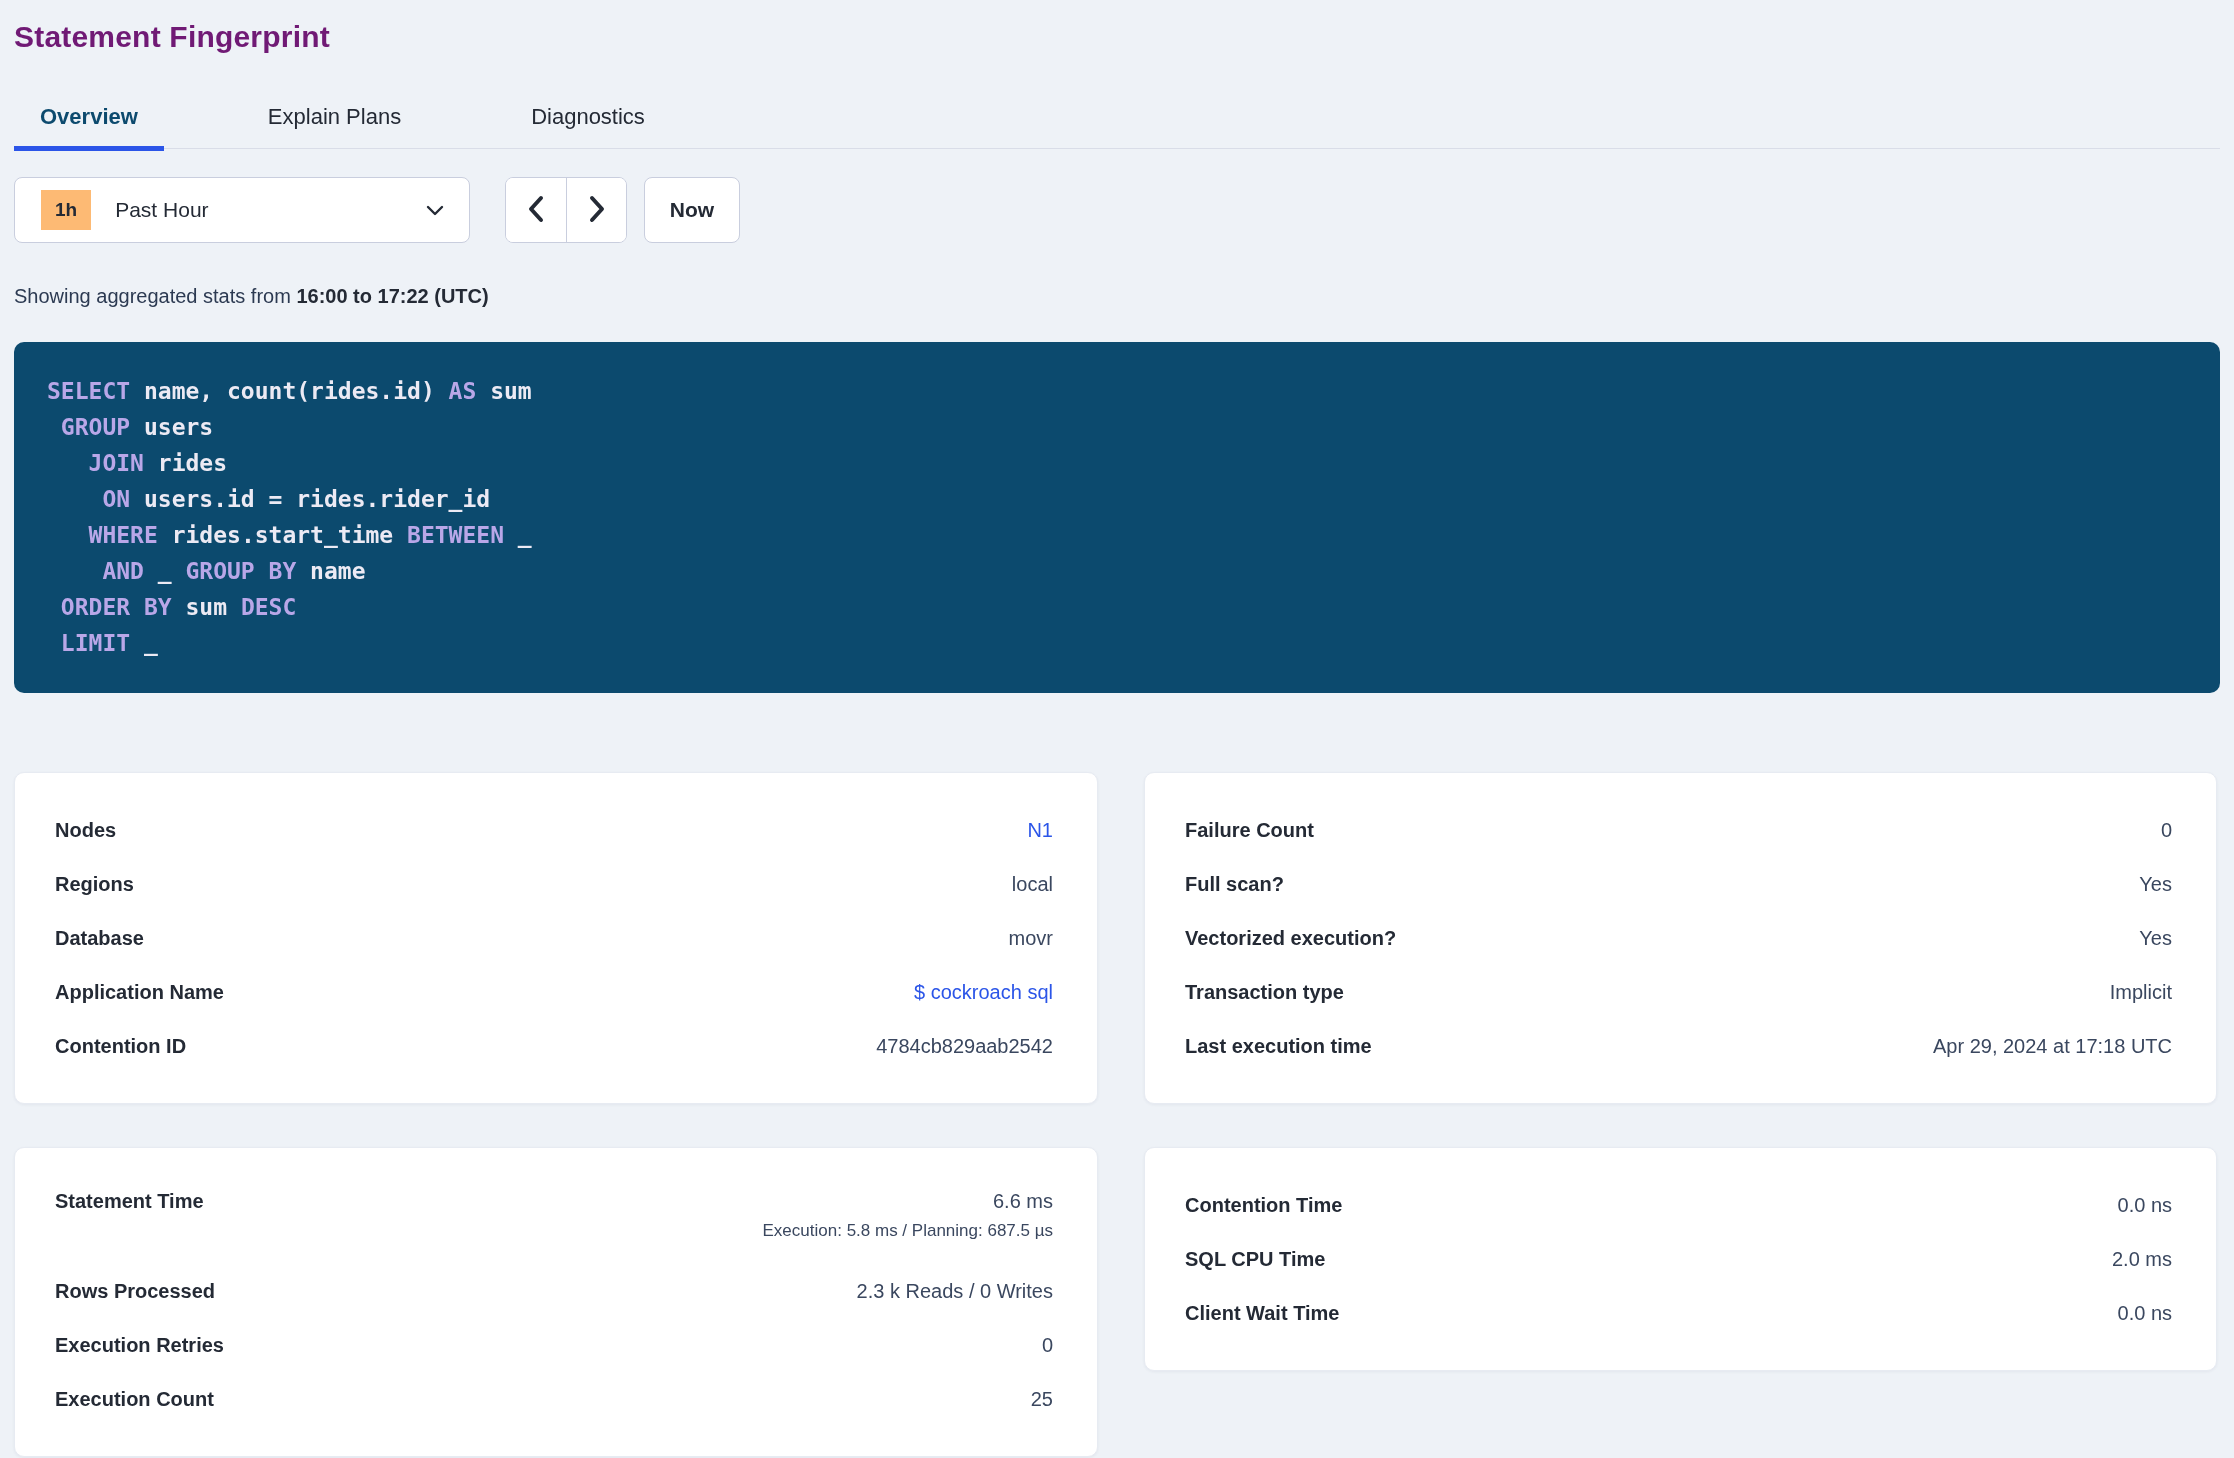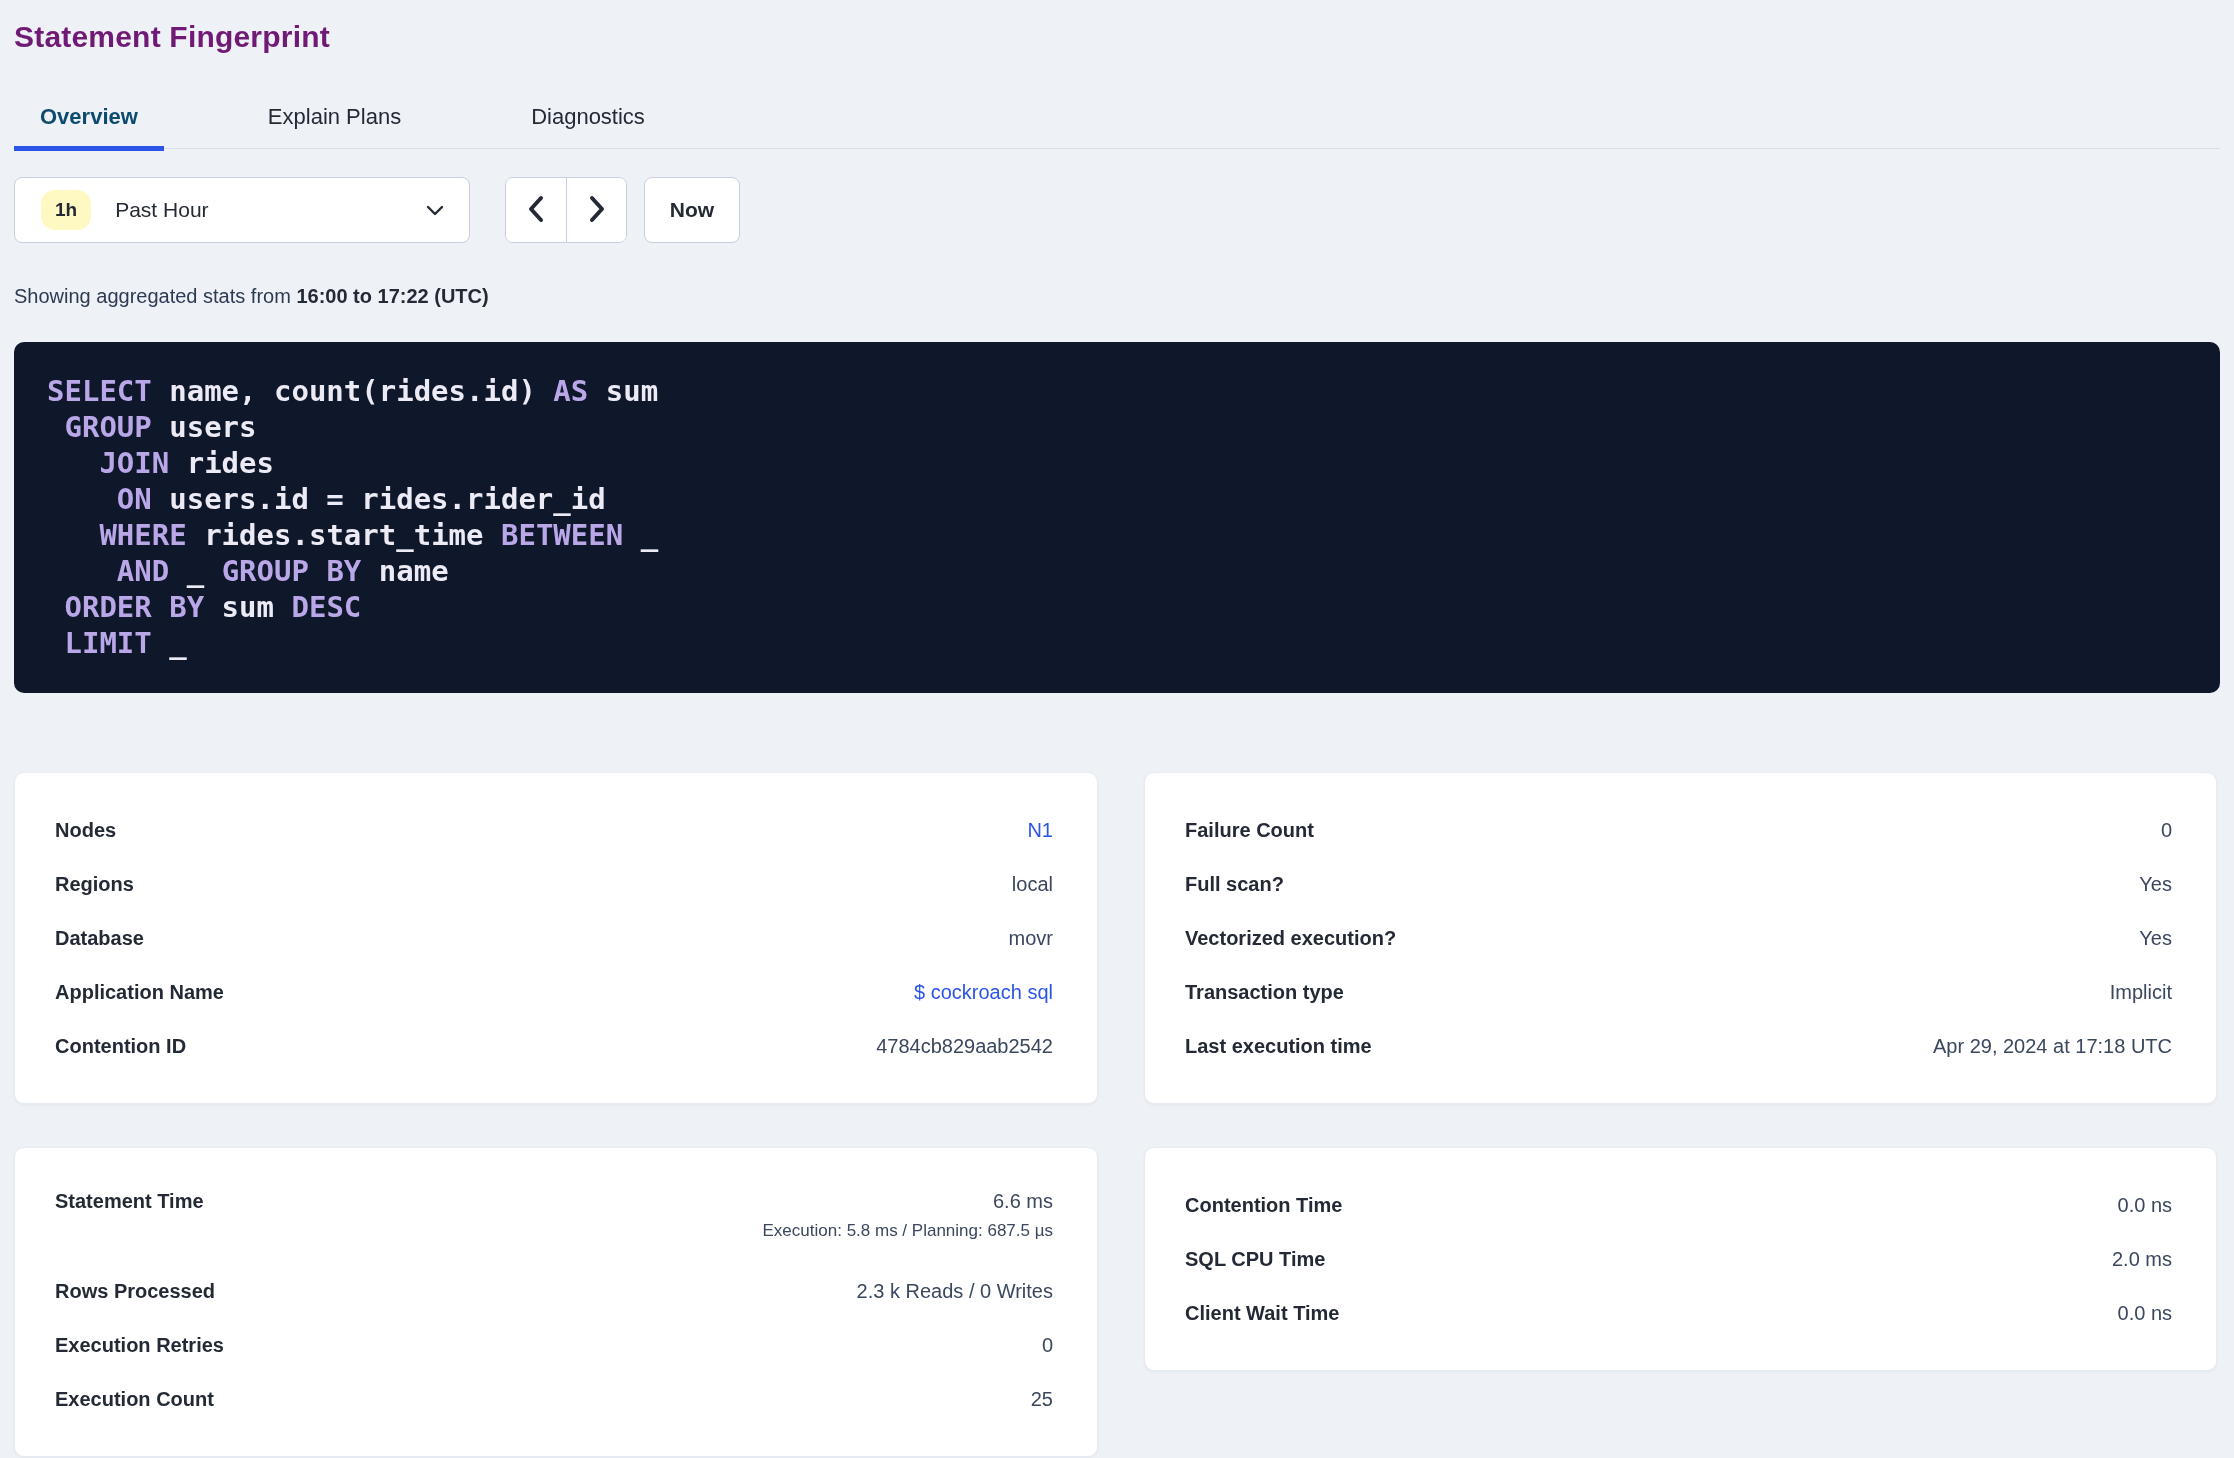--- a/index.html
+++ b/index.html
@@ -44,22 +44,22 @@
   .time-dropdown {
     width:456px; height:66px;
     background:#fff;
     border:1px solid #c9cede;
     border-radius:8px;
     display:flex; align-items:center;
     padding:0 24px 0 26px;
     cursor:pointer;
   }
   .range-badge {
-    background:#fef9c3;
-    border-radius:14px;
+    background:#fdba74;
+    border-radius:0;
     padding:9px 14px;
     font-size:19px;
     font-weight:700;
     color:#242a35;
   }
   .range-label { margin-left:24px; font-size:21px; color:#242a35; }
   .dd-chevron { margin-left:auto; display:flex; }
 
   .arrow-group {
     margin-left:35px;
@@ -88,26 +88,26 @@
     cursor:pointer;
   }
 
   
   .agg-note { margin-top:42px; font-size:20px; color:#2c3a52; }
   .agg-note b { color:#242a35; }
 
   
   .sql-box {
     margin-top:34px;
-    background:#0f172a;
+    background:#0c4a6e;
     border-radius:10px;
     padding:31px 30px 32px 33px;
     font-family:"DejaVu Sans Mono", monospace;
     font-weight:700;
-    font-size:29px;
+    font-size:23px;
     line-height:36px;
     color:#eceaf4;
   }
   .sql-line { white-space:pre; }
   .sql-line .kw { color:#b9a7e8; }
 
   
   .cards-grid {
     margin-top:79px;
     display:grid;

